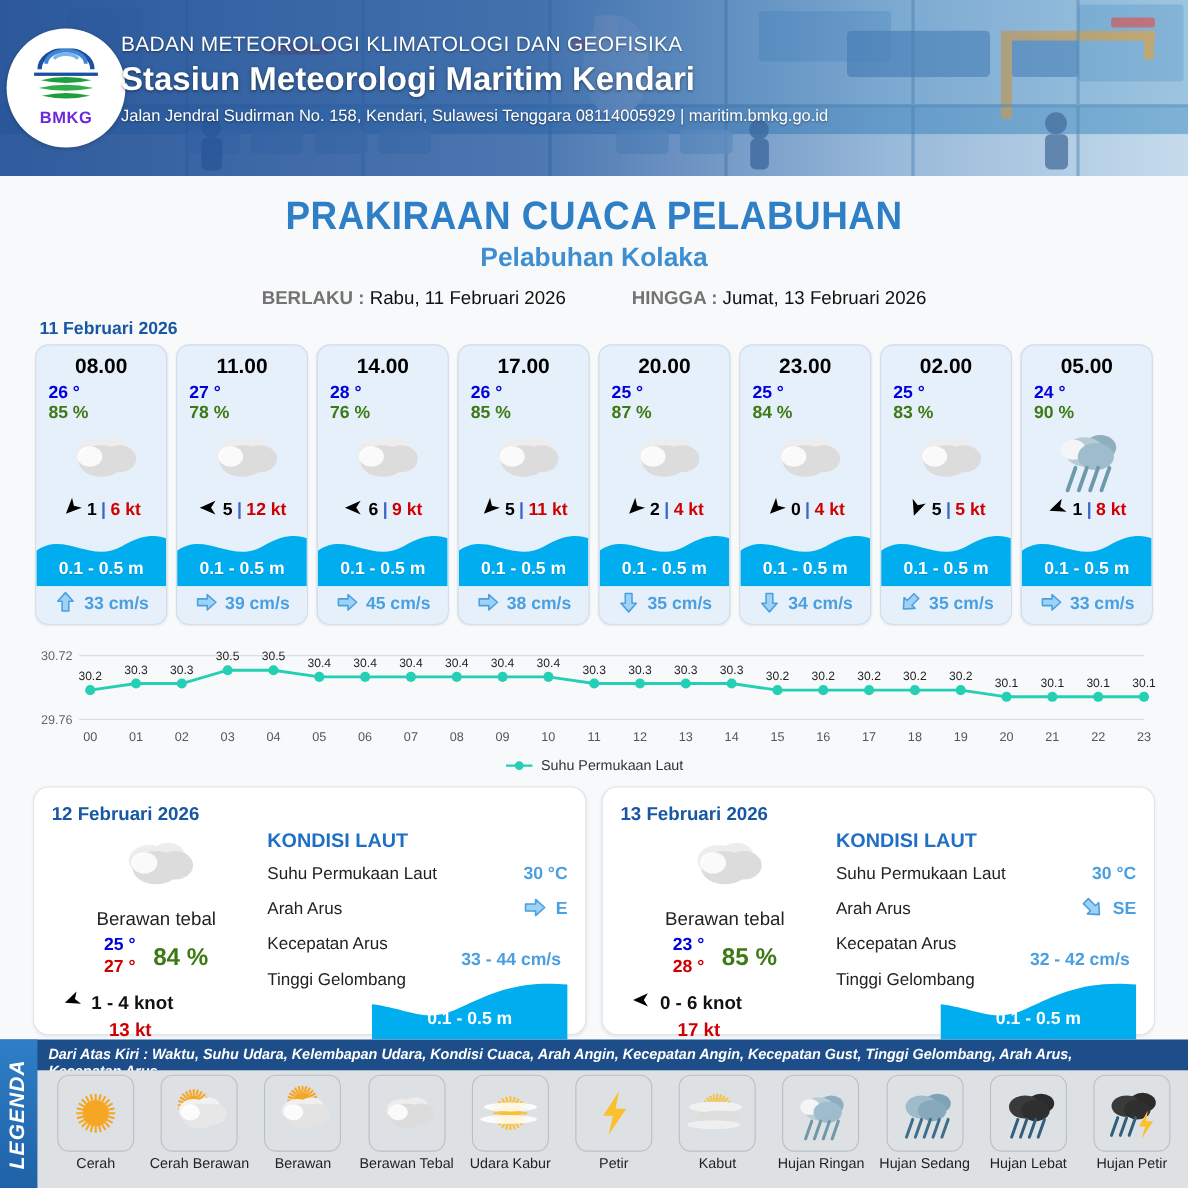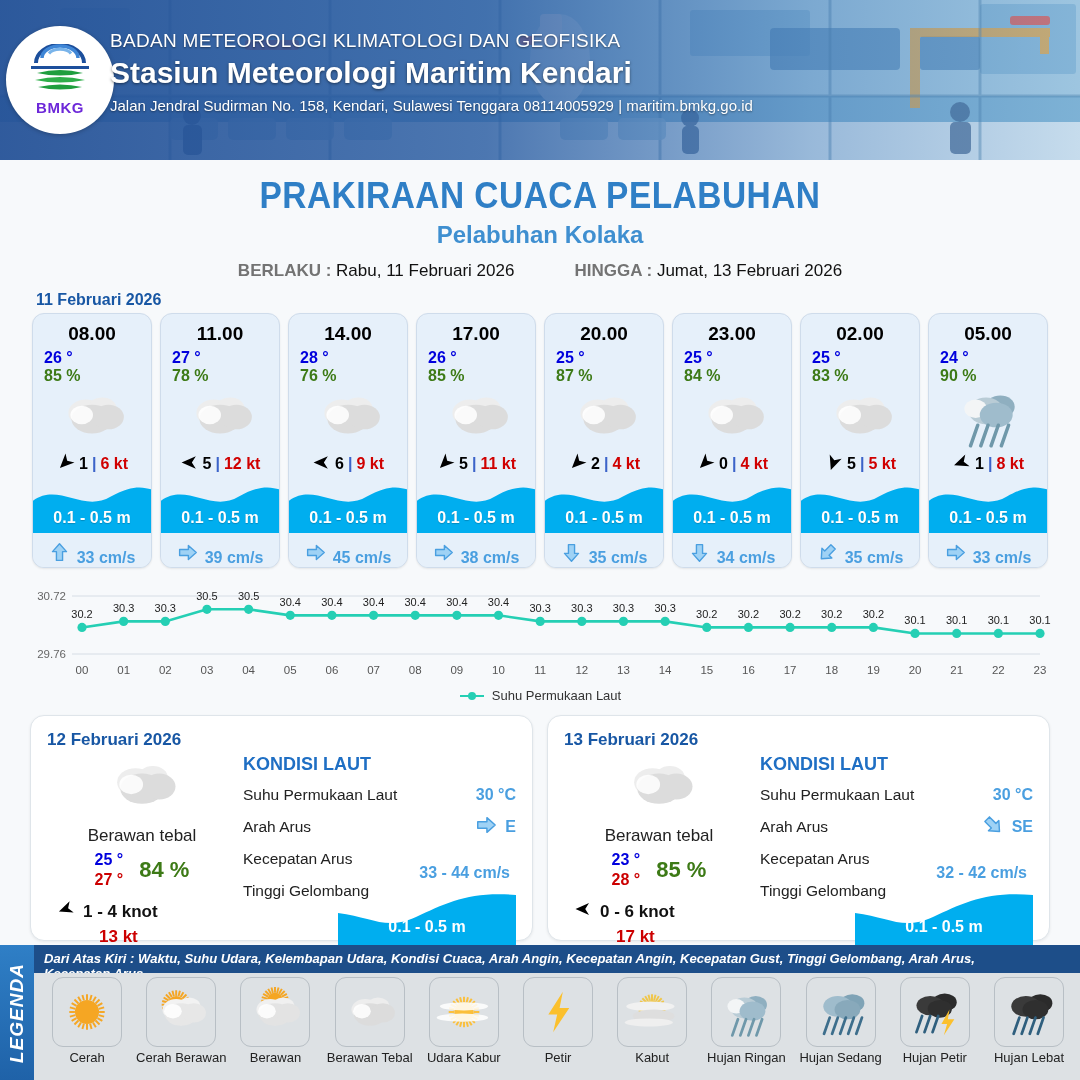--- a/index.html
+++ b/index.html
@@ -69,21 +69,21 @@
   .c-wind { display:flex; align-items:center; justify-content:center; gap:4px; height:34px; font-size:16px; font-weight:bold; }
   .c-wind .wd { color:#000; }
   .c-wind .bar { color:#3b63c9; font-weight:bold; }
   .c-wind .gust { color:#d00000; }
   .wave-zone { position:relative; height:52px; }
   .wave-svg { position:absolute; left:0; top:0; width:100%; height:52px; display:block; }
   .wave-txt {
     position:absolute; left:0; right:0; bottom:6px; text-align:center;
     font-size:16px; font-weight:bold; color:#fff; text-shadow:0 1px 1px rgba(0,0,0,.2);
   }
-  .c-cur { display:flex; align-items:flex-end; justify-content:center; gap:7px; height:34px; background:#e6f0fa; }
+  .c-cur { display:flex; align-items:center; justify-content:center; gap:7px; height:34px; background:#e6f0fa; }
   .c-cur .val { font-size:16px; font-weight:bold; color:#4a9fe0; }
 
   
   .chart-box { margin:14px 26px 0; background:#f7f9fb; position:relative; height:100px; }
   .chart-svg { display:block; }
   .legend-line { text-align:center; margin-top:6px; font-size:13px; color:#333; display:flex; align-items:center; justify-content:center; gap:7px; }
   .legend-swatch { display:inline-flex; align-items:center; }
 
   
   .daily-row { display:flex; gap:14px; padding:12px 30px 0; }
@@ -1034,39 +1034,39 @@
             <line x1="42" y1="38" x2="35" y2="58" stroke="#3d6e8c" stroke-width="3.4" stroke-linecap="round"></line>
             <line x1="52" y1="38" x2="45" y2="58" stroke="#3d6e8c" stroke-width="3.4" stroke-linecap="round"></line>
             <line x1="62" y1="38" x2="55" y2="58" stroke="#3d6e8c" stroke-width="3.4" stroke-linecap="round"></line>
           </svg>
         </div>
     <div class="leg-lbl">Hujan Sedang</div>
       </div>
       <div class="leg-item">
         <div class="leg-box">
           <svg viewBox="0 0 72 62" width="58" height="50">
+            <ellipse cx="50" cy="20" rx="15" ry="11" fill="#2b2b2b"></ellipse>
+               <ellipse cx="32" cy="24" rx="18" ry="13" fill="#3a3a3a"></ellipse>
+               <ellipse cx="44" cy="28" rx="16" ry="12" fill="#2f2f2f"></ellipse>
+            <line x1="24" y1="38" x2="17" y2="58" stroke="#2f5f7e" stroke-width="3.4" stroke-linecap="round"></line>
+            <line x1="34" y1="38" x2="27" y2="58" stroke="#2f5f7e" stroke-width="3.4" stroke-linecap="round"></line>
+            <line x1="44" y1="38" x2="37" y2="58" stroke="#2f5f7e" stroke-width="3.4" stroke-linecap="round"></line>
+            <line x1="54" y1="38" x2="47" y2="58" stroke="#2f5f7e" stroke-width="3.4" stroke-linecap="round"></line>
+          </svg>
+        </div>
+    <div class="leg-lbl">Hujan Lebat</div>
+      </div>
+      <div class="leg-item">
+        <div class="leg-box">
+          <svg viewBox="0 0 72 62" width="58" height="50">
             <ellipse cx="48" cy="19" rx="15" ry="11" fill="#2b2b2b"></ellipse>
                <ellipse cx="30" cy="23" rx="17" ry="12" fill="#3a3a3a"></ellipse>
                <ellipse cx="42" cy="27" rx="15" ry="11" fill="#2f2f2f"></ellipse>
             <line x1="20" y1="36" x2="13" y2="56" stroke="#2f5f7e" stroke-width="3.4" stroke-linecap="round"></line>
             <line x1="30" y1="36" x2="23" y2="56" stroke="#2f5f7e" stroke-width="3.4" stroke-linecap="round"></line>
             <line x1="40" y1="36" x2="33" y2="56" stroke="#2f5f7e" stroke-width="3.4" stroke-linecap="round"></line>
             <path d="M54 28 L44 46 H51 L47 60 L60 40 H52 Z" fill="#fbc02d"></path>
           </svg>
         </div>
     <div class="leg-lbl">Hujan Petir</div>
       </div>
-      <div class="leg-item">
-        <div class="leg-box">
-          <svg viewBox="0 0 72 62" width="58" height="50">
-            <ellipse cx="50" cy="20" rx="15" ry="11" fill="#2b2b2b"></ellipse>
-               <ellipse cx="32" cy="24" rx="18" ry="13" fill="#3a3a3a"></ellipse>
-               <ellipse cx="44" cy="28" rx="16" ry="12" fill="#2f2f2f"></ellipse>
-            <line x1="24" y1="38" x2="17" y2="58" stroke="#2f5f7e" stroke-width="3.4" stroke-linecap="round"></line>
-            <line x1="34" y1="38" x2="27" y2="58" stroke="#2f5f7e" stroke-width="3.4" stroke-linecap="round"></line>
-            <line x1="44" y1="38" x2="37" y2="58" stroke="#2f5f7e" stroke-width="3.4" stroke-linecap="round"></line>
-            <line x1="54" y1="38" x2="47" y2="58" stroke="#2f5f7e" stroke-width="3.4" stroke-linecap="round"></line>
-          </svg>
-        </div>
-    <div class="leg-lbl">Hujan Lebat</div>
-      </div>
     </div>
 </div>
 
 </body></html>

